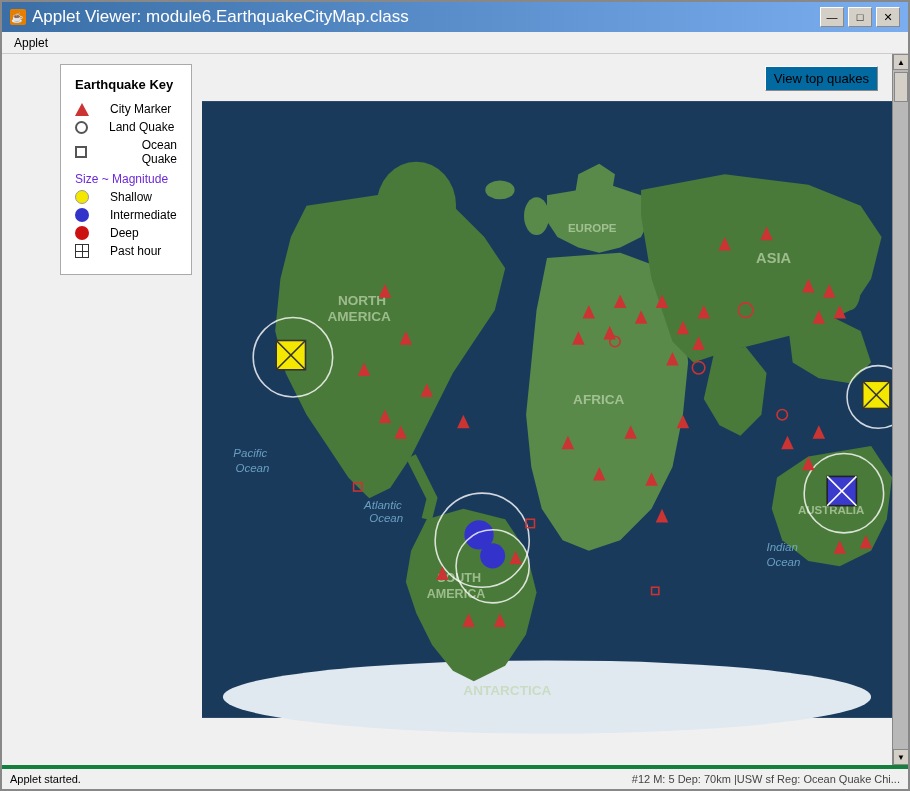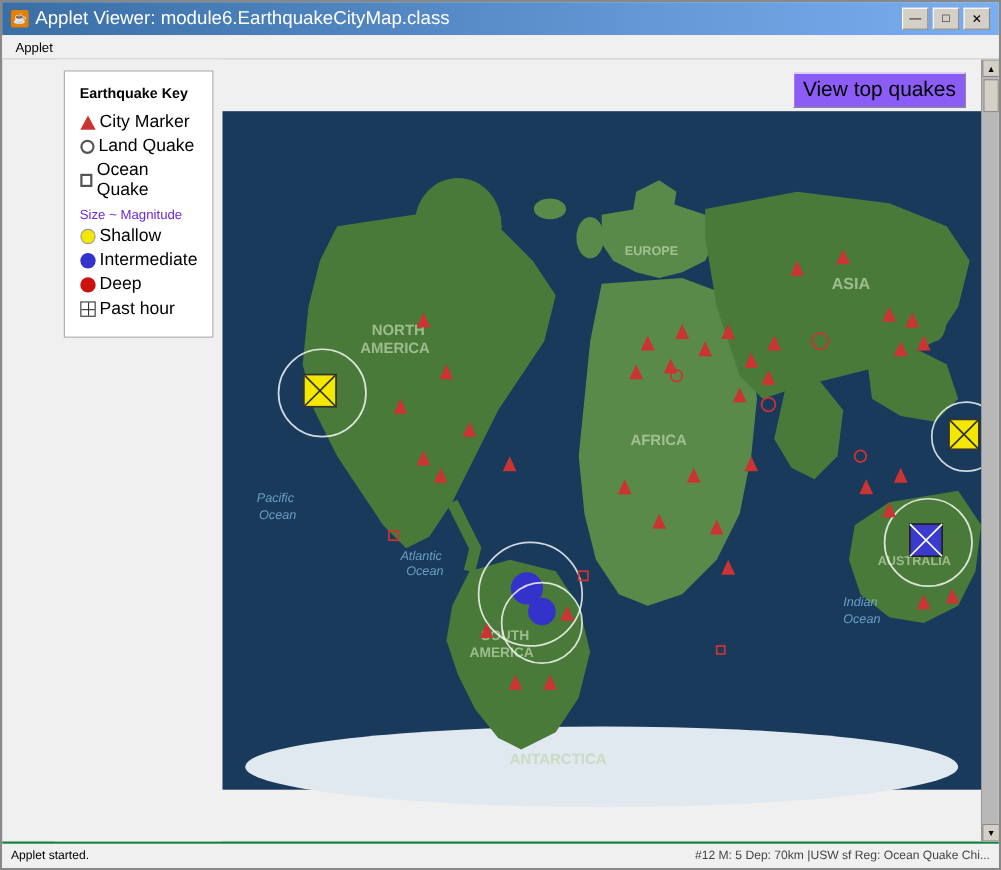--- a/index.html
+++ b/index.html
@@ -120,23 +120,24 @@
 
     .legend-title {
       font-weight: bold;
       font-size: 13px;
       margin-bottom: 10px;
     }
 
     .legend-item {
       display: flex;
       align-items: center;
-      gap: 4px;
+      gap: 21px;
       margin-bottom: 4px;
-      font-size: 16px;
+      font-size: 12px;
+      text-align: right;
     }
 
     .legend-divider {
       font-size: 12px;
       margin: 6px 0 4px 0;
       color: #6d28d9;
     }
 
     
     .icon-triangle {
@@ -229,26 +230,26 @@
       top: 0; left: 0;
       width: 100%;
       height: 100%;
     }
 
     
     .view-top-btn {
       position: absolute;
       top: 12px;
       right: 14px;
-      background: #8b5cf6;
+      background: #0369a1;
       border: 1px solid #888;
       border-top-color: #fff;
       border-left-color: #fff;
       padding: 4px 8px;
-      font-size: 19px;
+      font-size: 13px;
       cursor: pointer;
       z-index: 10;
     }
 
     
     .scrollbar {
       width: 16px;
       background: #d4d0c8;
       border-left: 1px solid #888;
       display: flex;
@@ -274,21 +275,21 @@
       width: 14px;
       height: 30px;
       background: #d4d0c8;
       border: 1px solid #888;
       margin: 2px auto 0;
     }
 
     .bottom-status-bar {
       height: 24px;
       background: #f0f0f0;
-      border-top: 2px solid #15803d;
+      border-top: 4px solid #15803d;
       display: flex;
       align-items: center;
       padding: 0 8px;
       font-size: 11px;
       flex-shrink: 0;
       justify-content: space-between;
     }
   </style>
 </head>
 <body>

